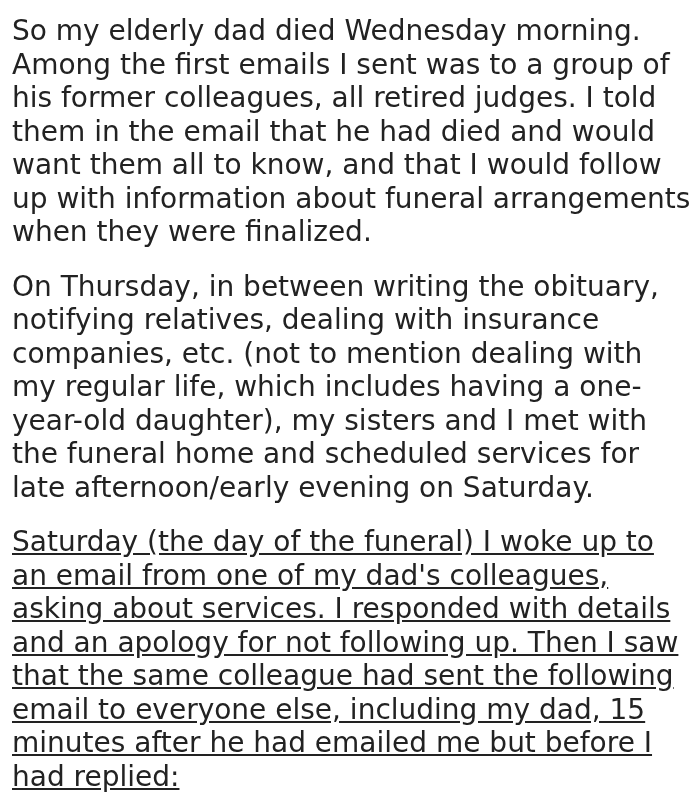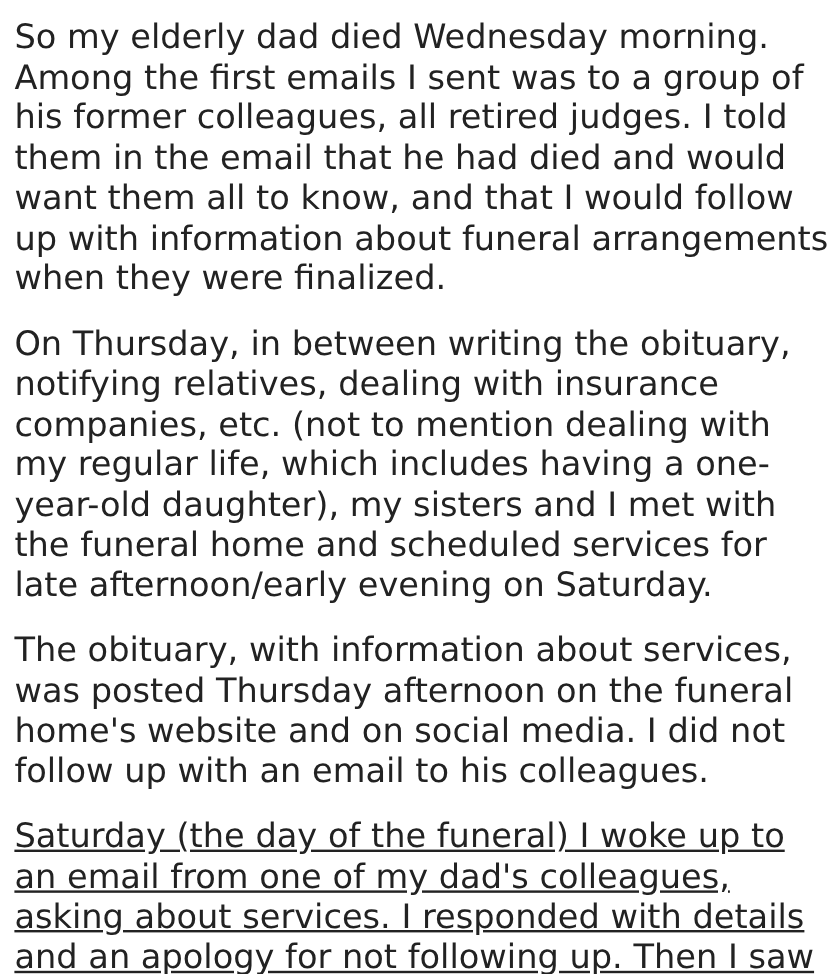--- a/index.html
+++ b/index.html
@@ -31,15 +31,14 @@
     margin-bottom: 0;
     text-decoration: underline;
   }
 </style>
 </head>
 <body>
 
 <div class="post-body">
   <p>So my elderly dad died Wednesday morning. Among the first emails I sent was to a group of his former colleagues, all retired judges. I told them in the email that he had died and would want them all to know, and that I would follow up with information about funeral arrangements when they were finalized.</p>
   <p>On Thursday, in between writing the obituary, notifying relatives, dealing with insurance companies, etc. (not to mention dealing with my regular life, which includes having a one-year-old daughter), my sisters and I met with the funeral home and scheduled services for late afternoon/early evening on Saturday.</p>
-  <p>The obituary, with information about services, was posted Thursday afternoon on the funeral home's website and on social media. I did not follow up with an email to his colleagues.</p>
   <p>Saturday (the day of the funeral) I woke up to an email from one of my dad's colleagues, asking about services. I responded with details and an apology for not following up. Then I saw that the same colleague had sent the following email to everyone else, including my dad, 15 minutes after he had emailed me but before I had replied:</p>
 </div>
 
 </body></html>

